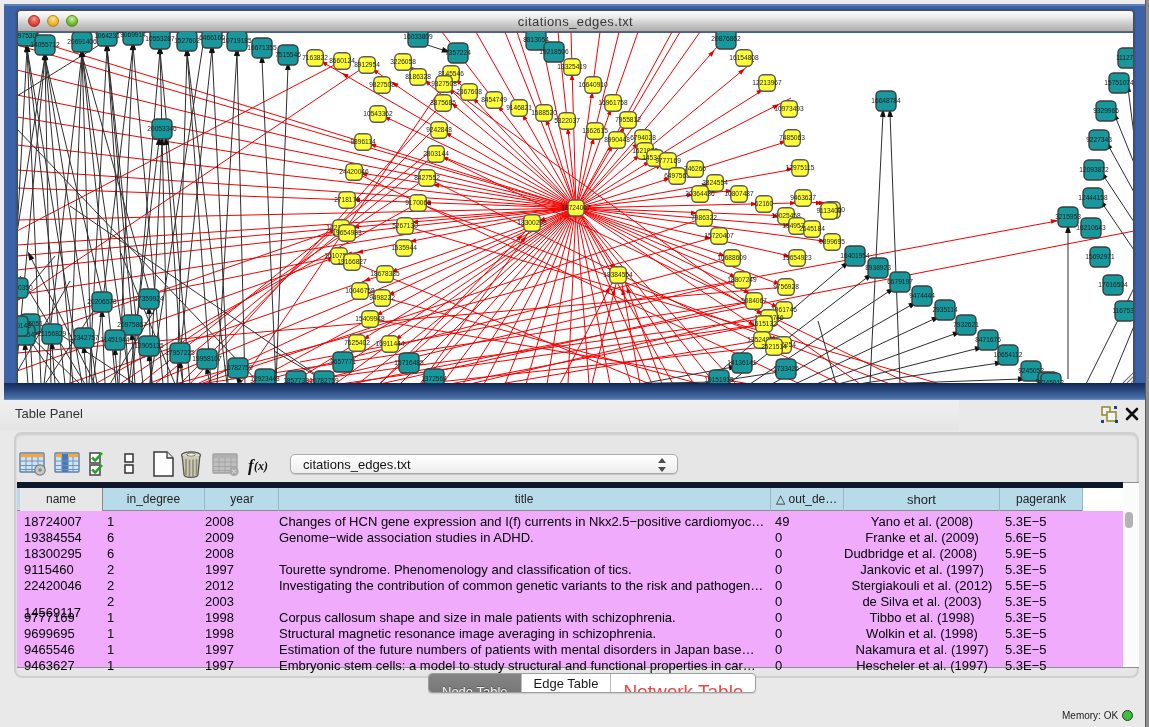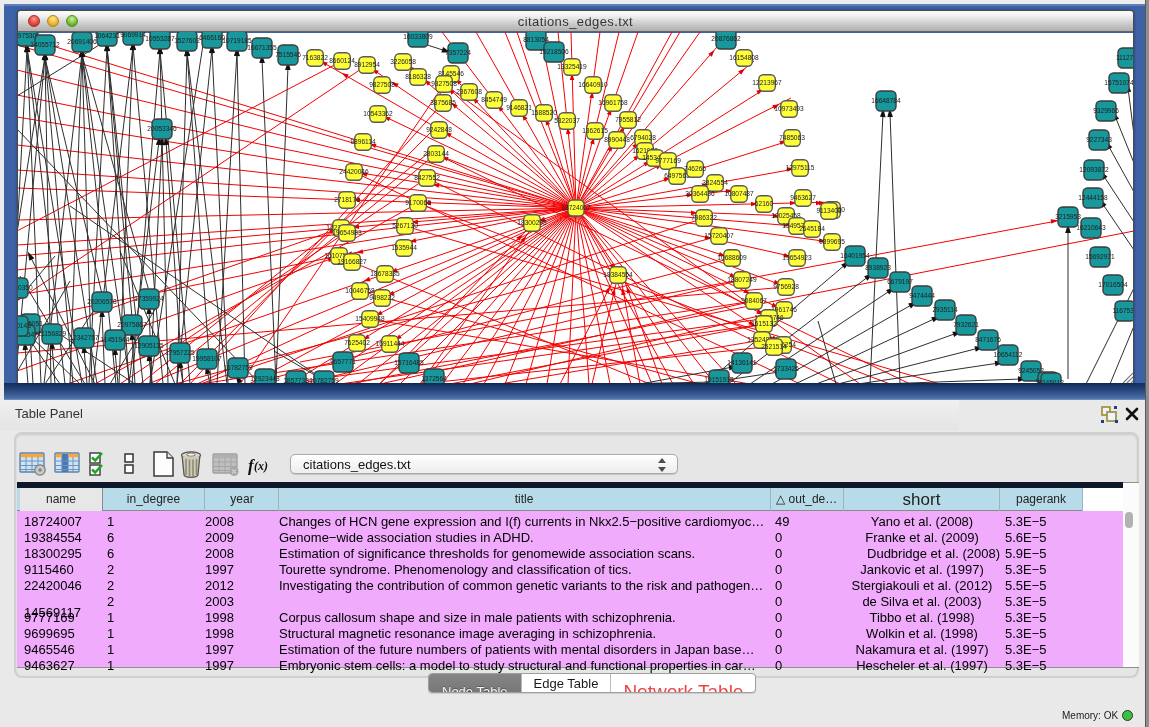--- a/index.html
+++ b/index.html
@@ -546,21 +546,21 @@
       </svg>
     </div>
 
     <div class="abs" style="left:1px;top:48px;width:1106px;height:186px;background:#f0abfc;border-top:6px solid #0f172a;border-bottom:1px solid #8f8f8f">
       <div class="abs" style="left:0;top:0;width:1106px;height:23px;background:#b8dbe9;border-bottom:1px solid #8a8a8a">
           <div class="abs" style="left:3px;top:0;width:83px;height:23px;background:#e7e7e7;border-right:1px solid #8a8a8a;font-size:12px;text-align:center;line-height:23px;color:#222">name</div>
           <div class="abs" style="left:86px;top:0;width:102px;height:23px;border-right:1px solid #9ab6c2;font-size:12px;text-align:center;line-height:23px;color:#222">in_degree</div>
           <div class="abs" style="left:189px;top:0;width:73px;height:23px;border-right:1px solid #9ab6c2;font-size:12px;text-align:center;line-height:23px;color:#222">year</div>
           <div class="abs" style="left:261px;top:0;width:493px;height:23px;border-right:1px solid #9ab6c2;font-size:12px;text-align:center;line-height:23px;color:#222">title</div>
           <div class="abs" style="left:754px;top:0;width:73px;height:23px;border-right:1px solid #9ab6c2;font-size:12px;line-height:23px;color:#222;padding-left:5px">△ out_de…</div>
-          <div class="abs" style="left:827px;top:0;width:156px;height:23px;border-right:1px solid #9ab6c2;font-size:17px;text-align:center;line-height:23px;color:#222">short</div>
+          <div class="abs" style="left:827px;top:0;width:156px;height:23px;border-right:1px solid #9ab6c2;font-size:13px;text-align:center;line-height:23px;color:#222">short</div>
           <div class="abs" style="left:983px;top:0;width:83px;height:23px;border-right:1px solid #9ab6c2;font-size:12px;text-align:center;line-height:23px;color:#222">pagerank</div>
           <div class="abs" style="left:1066px;top:0;width:40px;height:23px;background:#fff"></div>
         </div>
         <div class="abs" style="left:0;top:25px;width:1106px;height:16px;font-size:13px;color:#000;white-space:nowrap">
           <div class="abs" style="left:7px;top:1px">18724007</div>
           <div class="abs" style="left:90px;top:1px">1</div>
           <div class="abs" style="left:188px;top:1px">2008</div>
           <div class="abs" style="left:262px;top:1px;width:492px;overflow:hidden">Changes of HCN gene expression and I(f) currents in Nkx2.5−positive cardiomyoc…</div>
           <div class="abs" style="left:758px;top:1px">49</div>
           <div class="abs" style="left:827px;top:1px;width:156px;text-align:center">Yano et al. (2008)</div>
@@ -572,23 +572,22 @@
           <div class="abs" style="left:188px;top:1px">2009</div>
           <div class="abs" style="left:262px;top:1px;width:492px;overflow:hidden">Genome−wide association studies in ADHD.</div>
           <div class="abs" style="left:758px;top:1px">0</div>
           <div class="abs" style="left:827px;top:1px;width:156px;text-align:center">Franke et al. (2009)</div>
           <div class="abs" style="left:988px;top:1px">5.6E−5</div>
         </div>
         <div class="abs" style="left:0;top:57px;width:1106px;height:16px;font-size:13px;color:#000;white-space:nowrap">
           <div class="abs" style="left:7px;top:1px">18300295</div>
           <div class="abs" style="left:90px;top:1px">6</div>
           <div class="abs" style="left:188px;top:1px">2008</div>
-          <div class="abs" style="left:262px;top:1px;width:492px;overflow:hidden">Estimation of significance thresholds for genomewide association scans.</div>
-          <div class="abs" style="left:758px;top:1px">0</div>
-          <div class="abs" style="left:827px;top:1px;width:156px;text-align:right">Dudbridge et al. (2008)</div>
+          <div class="abs" style="left:758px;top:1px">0</div>
+          <div class="abs" style="left:827px;top:1px;width:156px;text-align:left">Dudbridge et al. (2008)</div>
           <div class="abs" style="left:988px;top:1px">5.9E−5</div>
         </div>
         <div class="abs" style="left:0;top:73px;width:1106px;height:16px;font-size:13px;color:#000;white-space:nowrap">
           <div class="abs" style="left:7px;top:1px">9115460</div>
           <div class="abs" style="left:90px;top:1px">2</div>
           <div class="abs" style="left:188px;top:1px">1997</div>
           <div class="abs" style="left:262px;top:1px;width:492px;overflow:hidden">Tourette syndrome. Phenomenology and classification of tics.</div>
           <div class="abs" style="left:758px;top:1px">0</div>
           <div class="abs" style="left:827px;top:1px;width:156px;text-align:center">Jankovic et al. (1997)</div>
           <div class="abs" style="left:988px;top:1px">5.3E−5</div>

